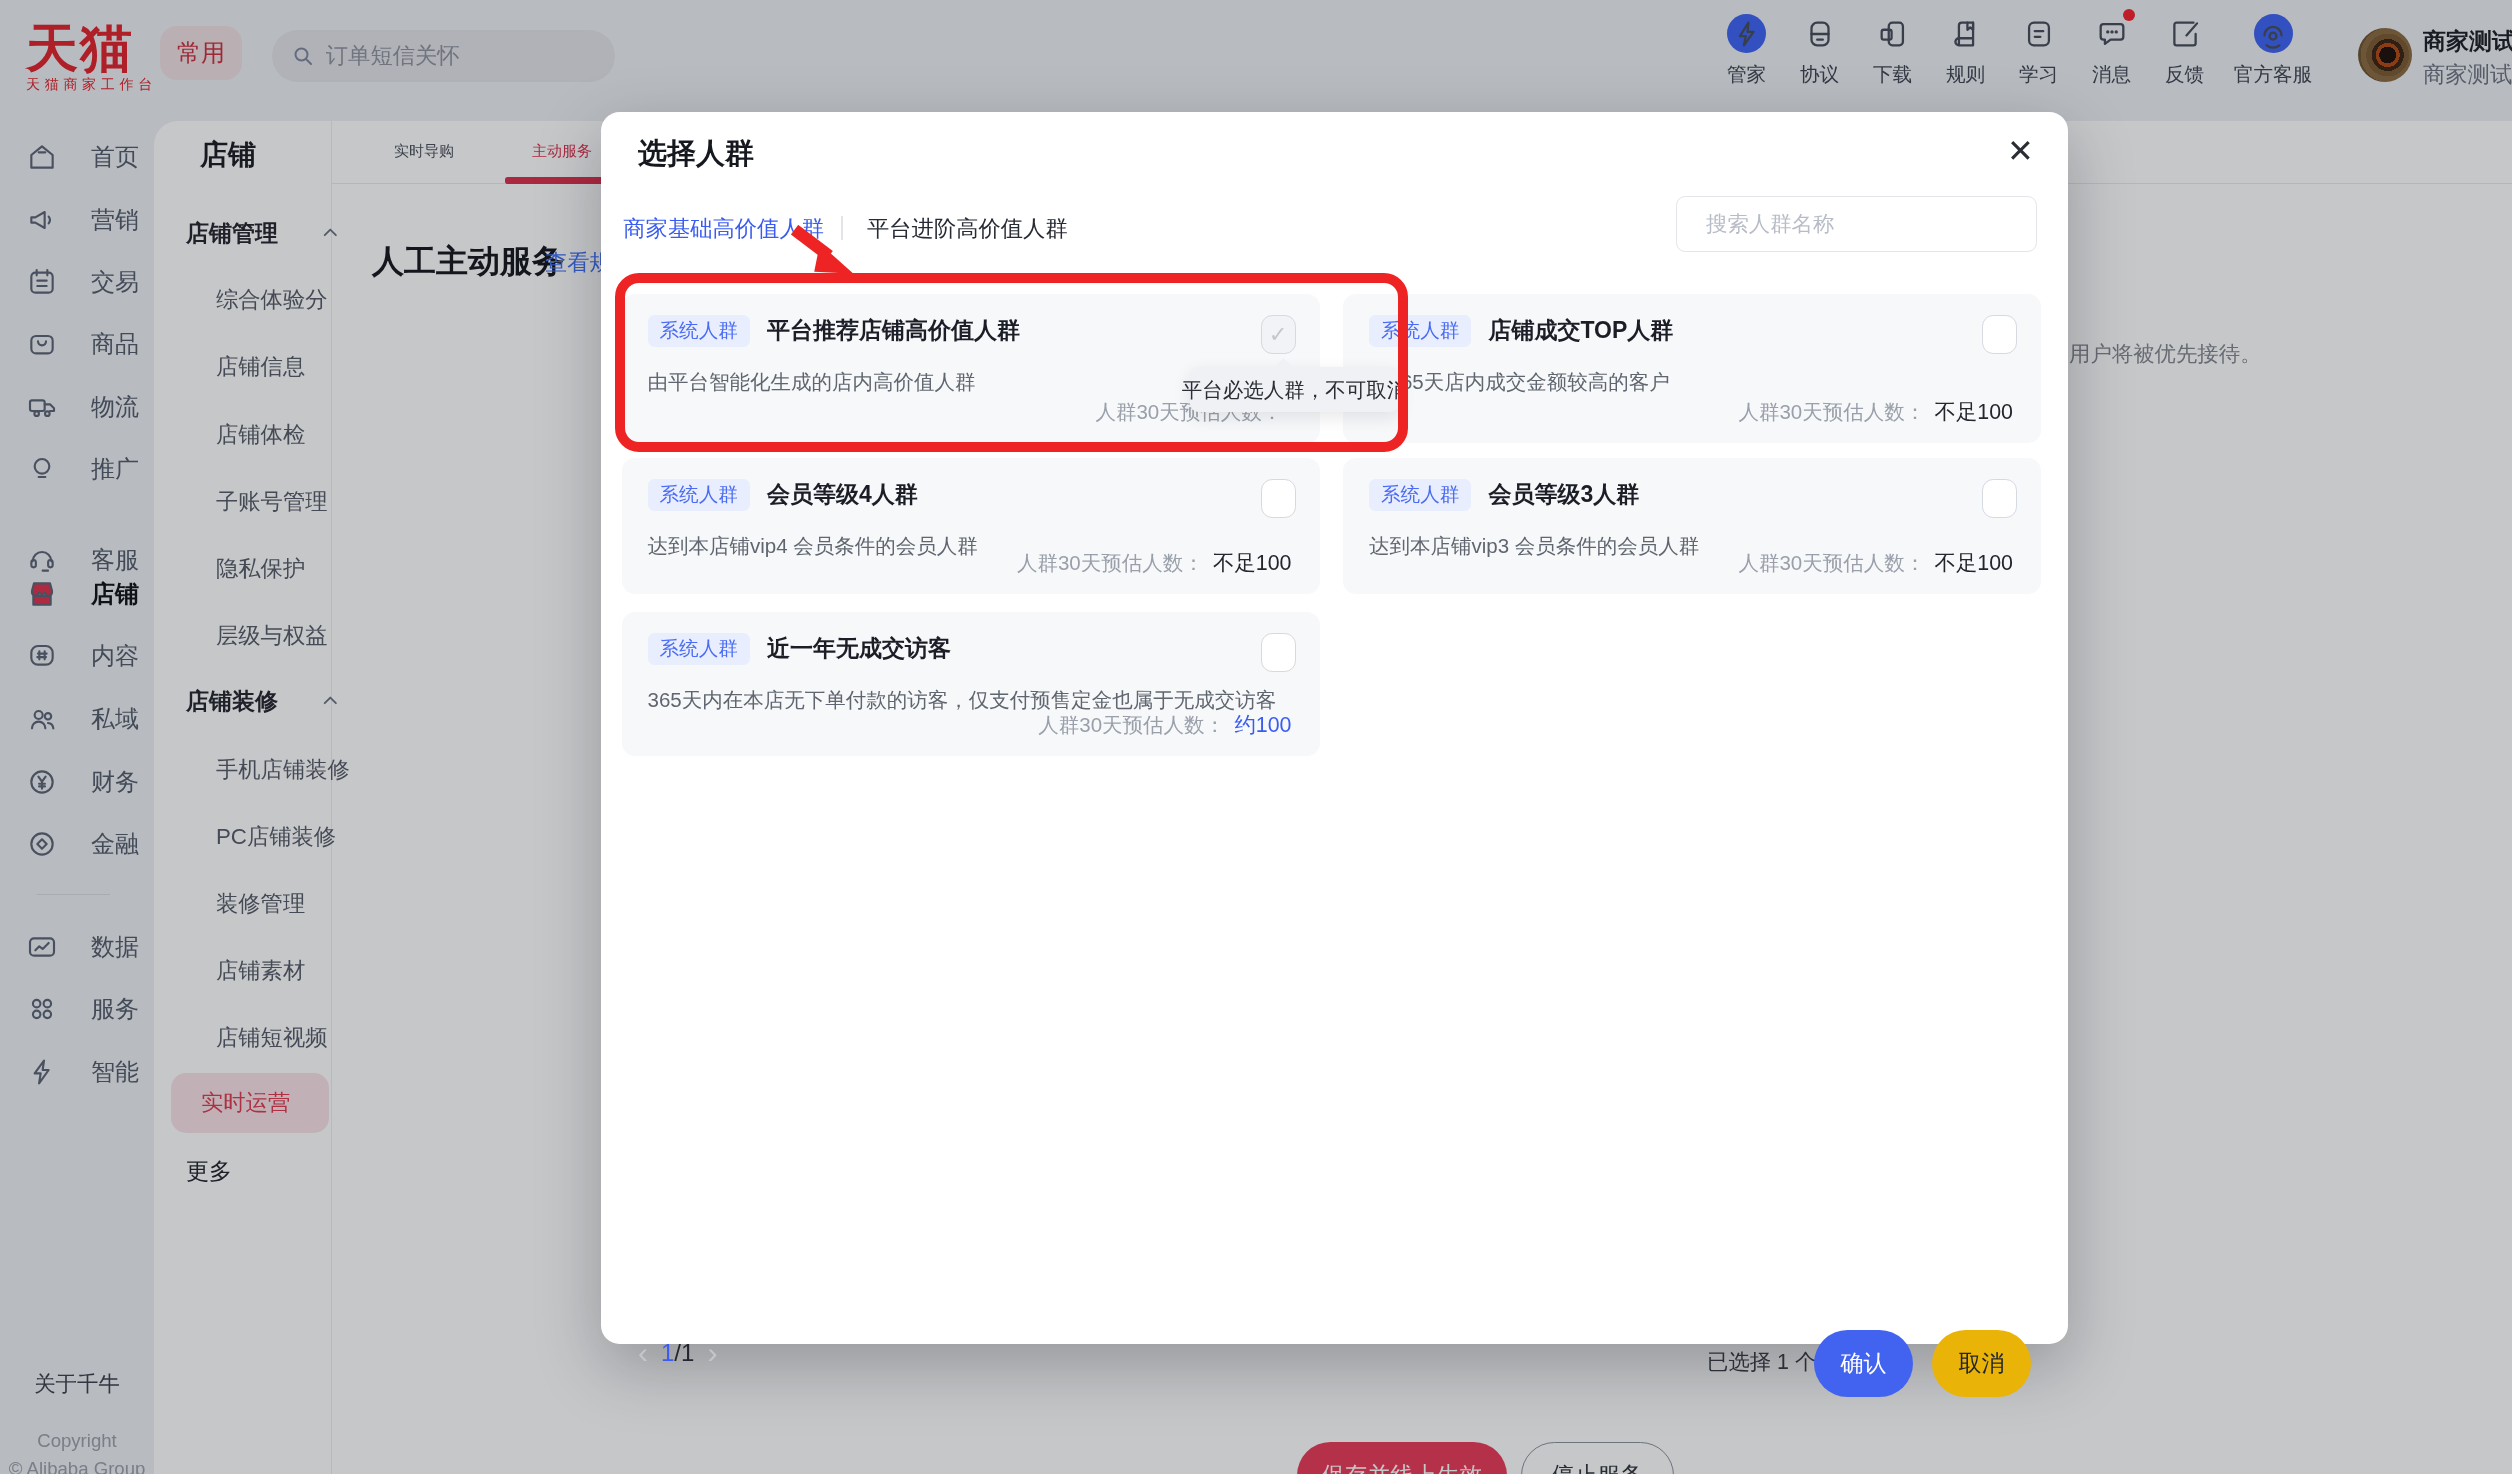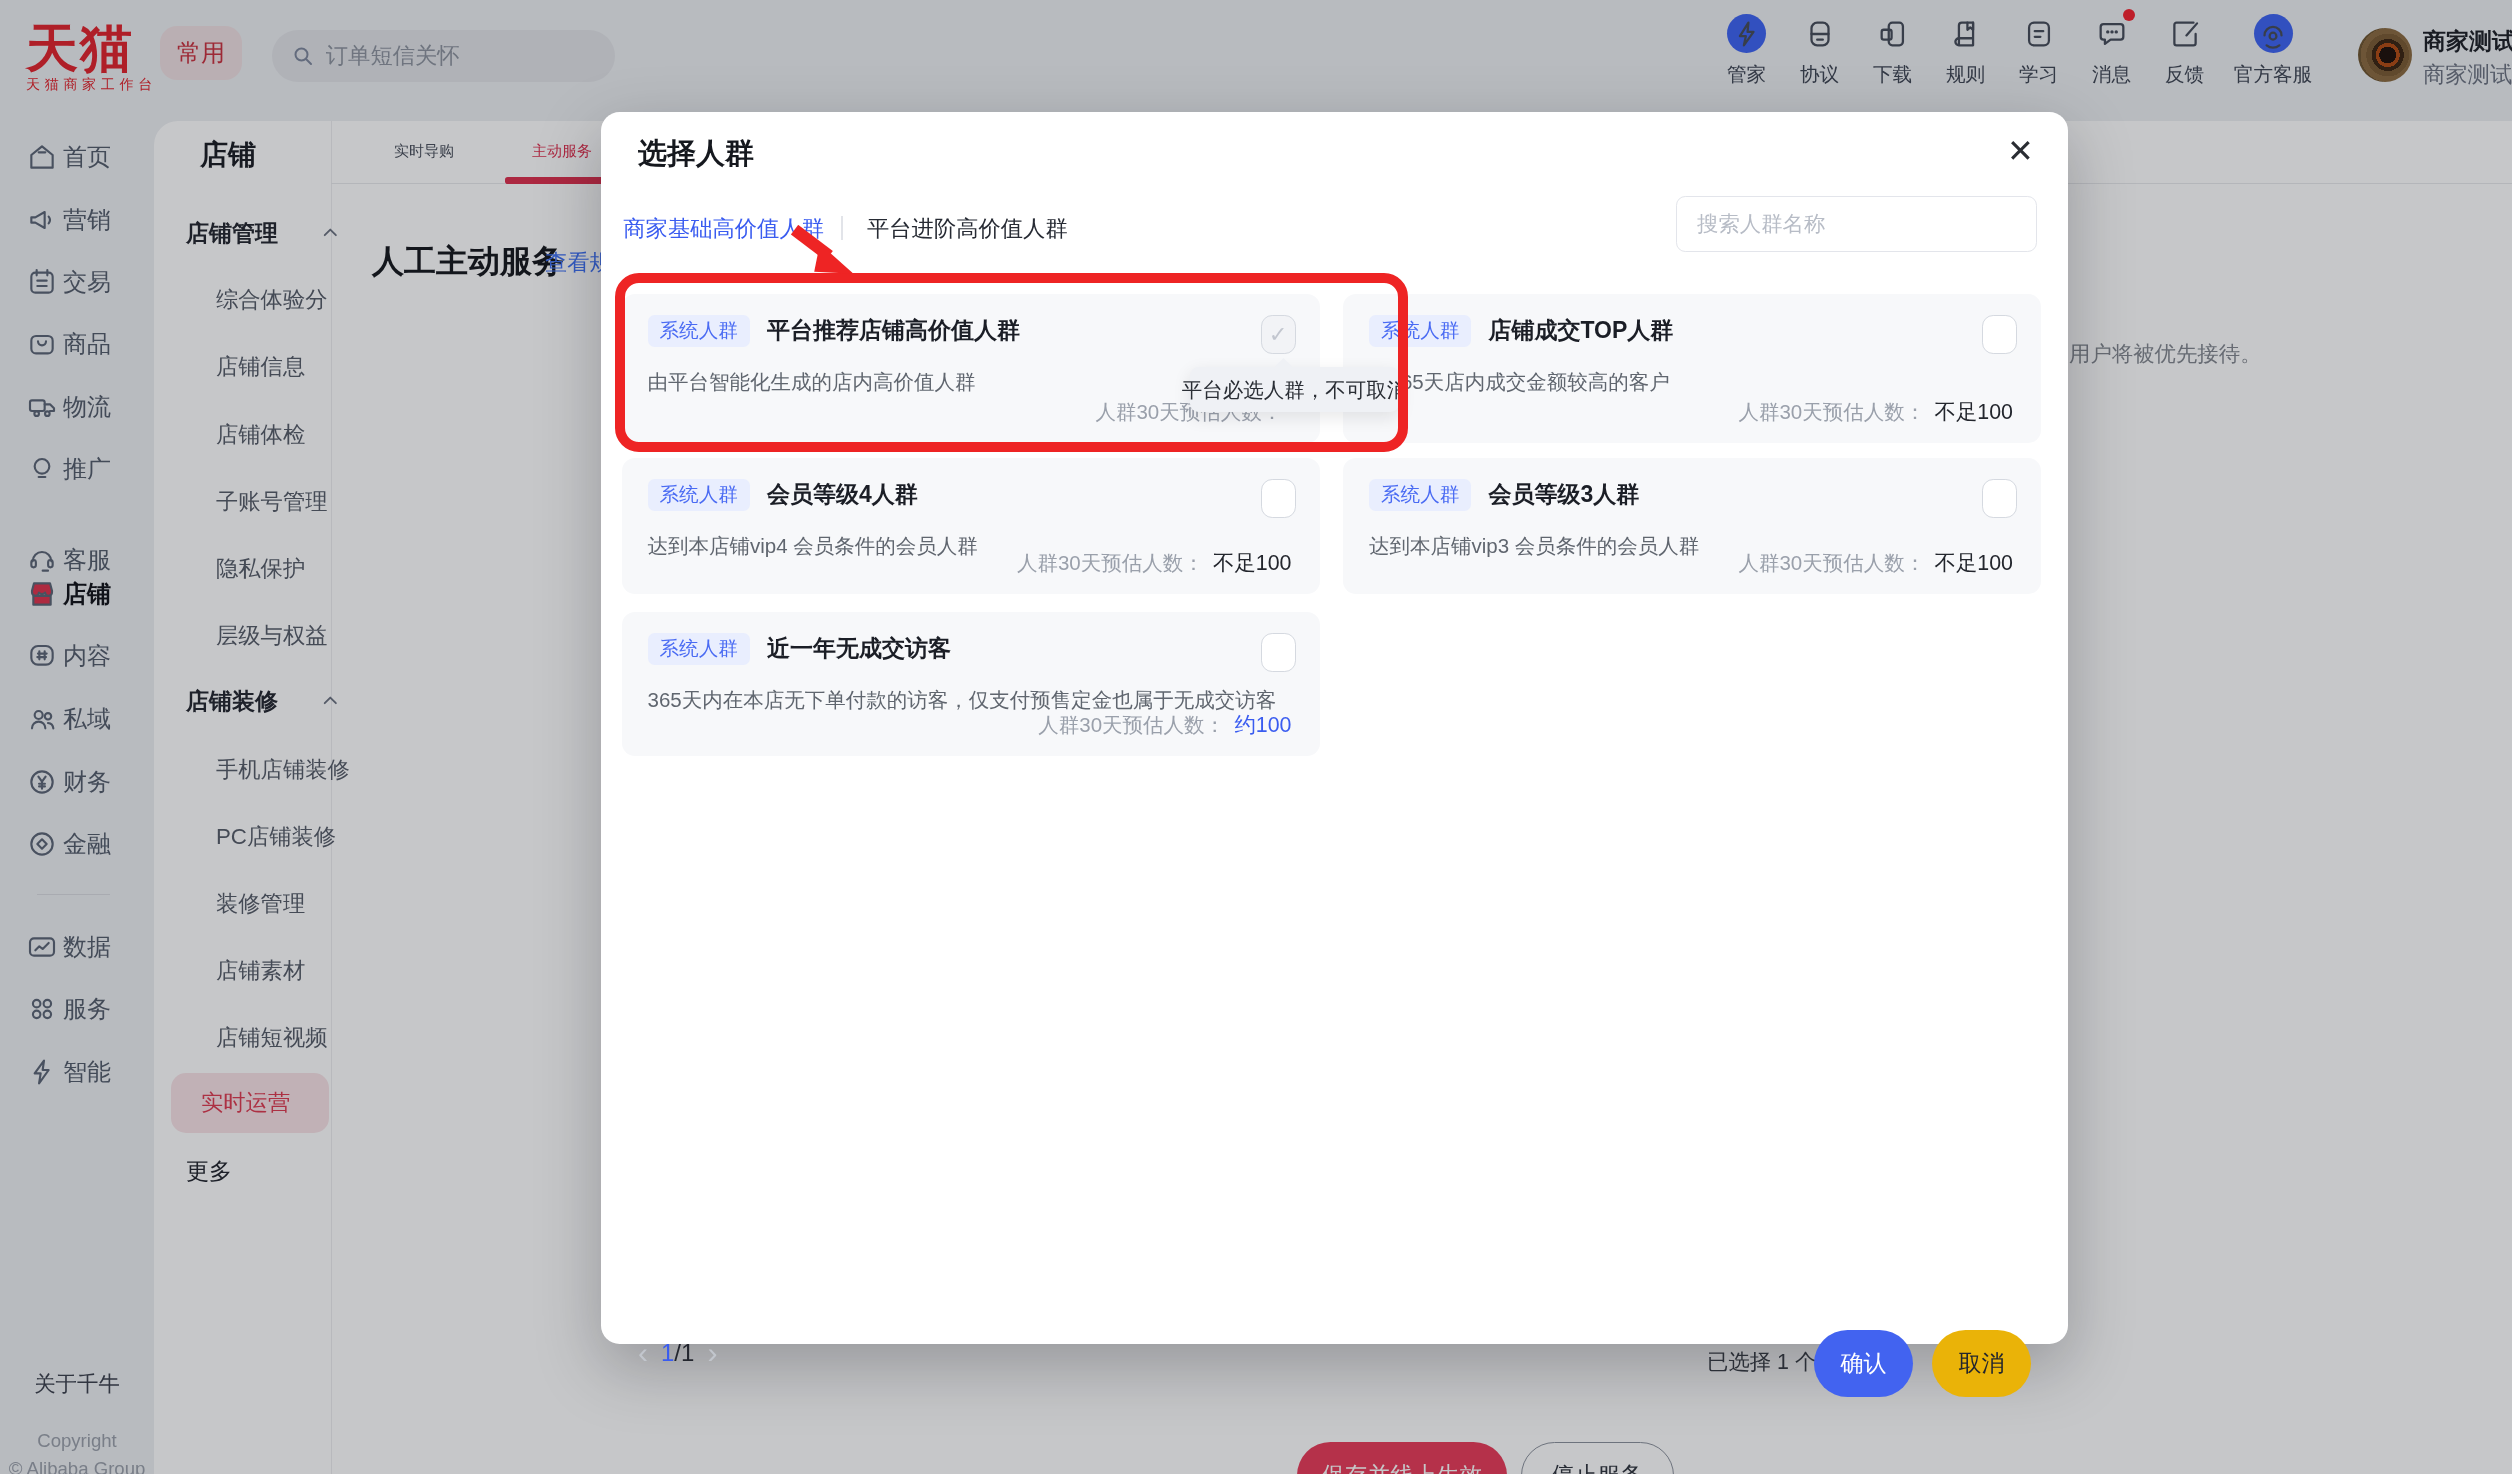--- a/index.html
+++ b/index.html
@@ -33,21 +33,21 @@
   .avatar{left:2358px;top:28px;width:54px;height:54px;border-radius:50%;
     background:radial-gradient(circle at 55% 50%, #1d0f08 0 8.4px, #b04a12 8.4px 12px, #3a2410 12px 16px, #7a5a33 16px 21.4px, #8a6a40 21.4px 27px, #6e5530 27px);
     overflow:hidden;}
   .acct-line1{left:2423px;top:26px;font-size:23px;font-weight:bold;color:#1c1f26;white-space:nowrap;}
   .acct-line2{left:2423px;top:60px;font-size:22.3px;color:#6b7280;white-space:nowrap;}
 
   
   .rail-item{left:0;width:154px;height:52px;display:flex;align-items:center;cursor:pointer;}
   .rail-item .ric{width:32px;height:32px;margin-left:26px;color:#5b6575;}
   .rail-item .ric svg{width:32px;height:32px;stroke:#5b6575;fill:none;stroke-width:1.6;stroke-linecap:round;stroke-linejoin:round;}
-  .rail-item .rlabel{font-size:24px;color:#535c6b;margin-left:5px;}
+  .rail-item .rlabel{font-size:24px;color:#535c6b;margin-left:33px;}
   .rail-item.active .rlabel{color:#101218;font-weight:bold;}
   .rail-div{left:37px;width:73px;height:0;border-top:1.9px solid #d9dbe0;}
   .rail-about{left:0;width:154px;text-align:center;font-size:21.4px;color:#3c414d;}
   .rail-copy{left:0;width:154px;text-align:center;font-size:18.6px;color:#9aa0aa;}
 
   
   .panel{left:154px;top:121px;width:2359px;height:1354px;background:#fff;border-top-left-radius:24px;}
   .sidenav-border{left:331px;top:121px;width:0.9px;height:1354px;background:#ededf0;}
   .sn-title{left:200px;top:136px;font-size:28px;font-weight:bold;color:#191c23;}
   .sn-header{font-size:23px;font-weight:bold;color:#23262e;display:flex;align-items:center;gap:43px;cursor:pointer;}
@@ -74,21 +74,21 @@
   .modal{left:601px;top:112px;width:1467px;height:1232px;background:#fff;border-radius:18.6px;z-index:50;
     box-shadow:0 22.3px 65px rgba(10,12,20,0.25);}
   .modal-title{left:37px;top:22.3px;font-size:29px;font-weight:bold;color:#15181e;}
   .modal-close{left:1399px;top:18.6px;width:41px;height:41px;display:flex;align-items:center;justify-content:center;
     font-size:32px;color:#2a2d33;cursor:pointer;}
   .mdl-tab{font-size:22.3px;cursor:pointer;white-space:nowrap;}
   .mdl-tab.active{color:#3a5cf0;}
   .mdl-tab.idle{color:#272b34;}
   .mdl-tab-div{left:240px;top:104px;width:1.9px;height:24px;background:#e2e4e9;}
   .mdl-search{left:1075px;top:84px;width:361px;height:56px;border:1.9px solid #e3e5eb;border-radius:9.3px;background:#fff;
-    display:flex;align-items:center;padding:0 20px;}
+    display:flex;align-items:center;padding:0 29px;}
   .mdl-search input{border:0;outline:0;font-size:21.4px;width:100%;color:#3a3f4a;font-family:inherit;background:transparent;}
   .mdl-search input::placeholder{color:#b7bcc6;}
   .card{background:#f7f8fa;border-radius:13px;cursor:pointer;}
   .card .chead{position:absolute;left:26px;top:20.5px;display:flex;align-items:center;gap:17px;}
   .badge{height:32px;padding:0 12px;border-radius:6.5px;background:var(--badge_bg);color:var(--badge_text);
     font-size:19.6px;display:flex;align-items:center;}
   .ctitle{font-size:23px;font-weight:bold;color:#1b1e26;white-space:nowrap;}
   .cdesc{position:absolute;left:26px;top:74px;font-size:20.5px;color:#60666f;white-space:nowrap;}
   .cfoot{position:absolute;right:28px;bottom:17px;display:flex;align-items:baseline;gap:9.3px;}
   .cfoot .flabel{font-size:20.5px;color:#9aa0ab;}

